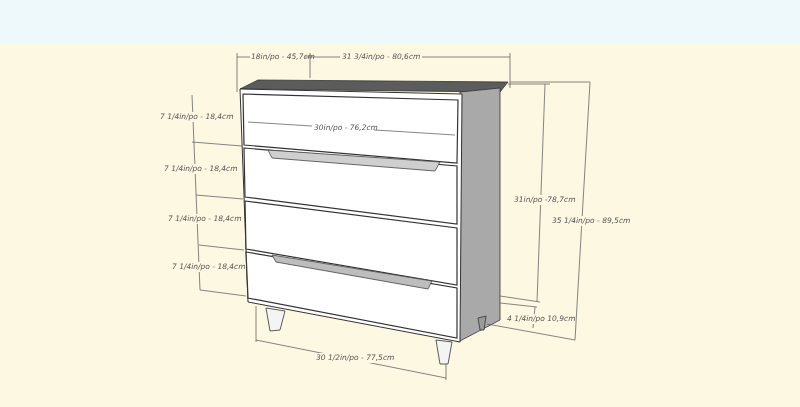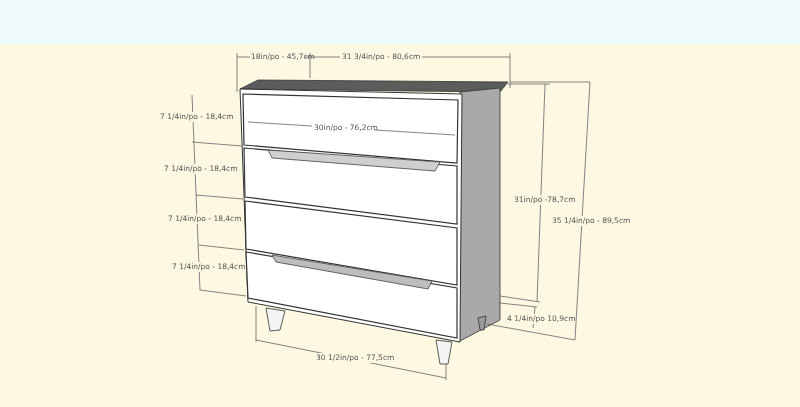--- a/index.html
+++ b/index.html
@@ -1,17 +1,17 @@
 <!DOCTYPE html>
 <html><head>
   <meta charset="utf-8">
   <style>
     html, body { margin: 0; padding: 0; }
     body { width: 800px; height: 407px; overflow: hidden; background: #fdf9e4; }
-    #canvas { position: relative; width: 784px; height: 407px; }
+    #canvas { position: relative; width: 784px; height: 407px; font-style: italic; }
     #canvas svg { position: absolute; left: 0; top: 0; }
     .dim-label {
       font-family: "DejaVu Sans", sans-serif;
       font-size: 7.5px;
       fill: #555;
     }
   </style>
 </head>
 <body>
 

